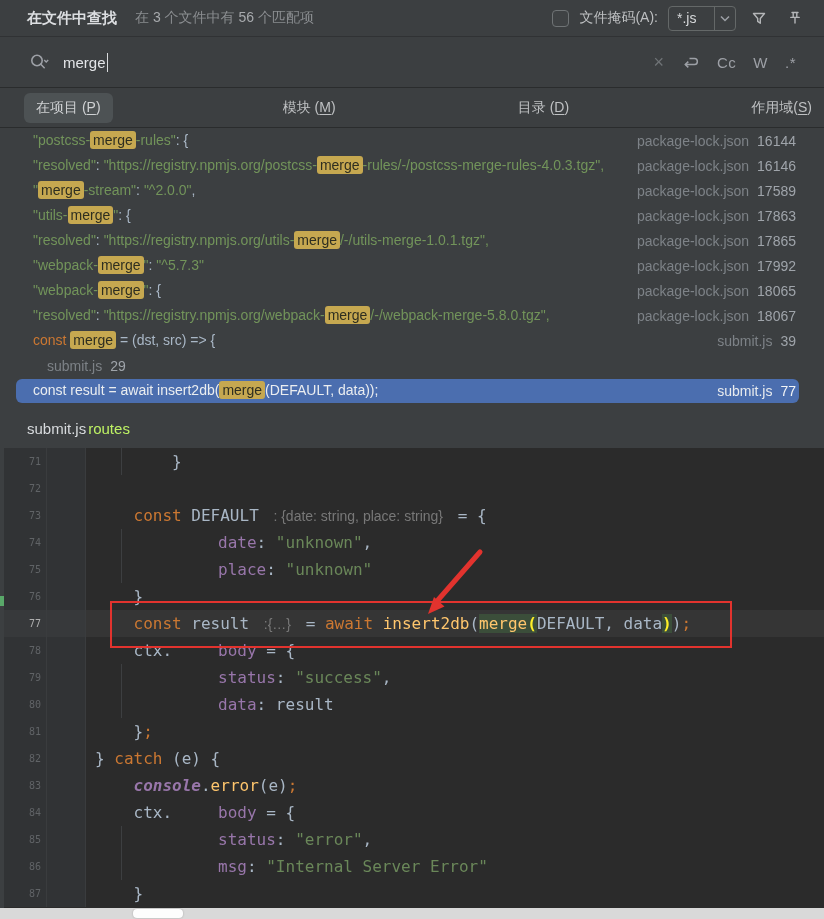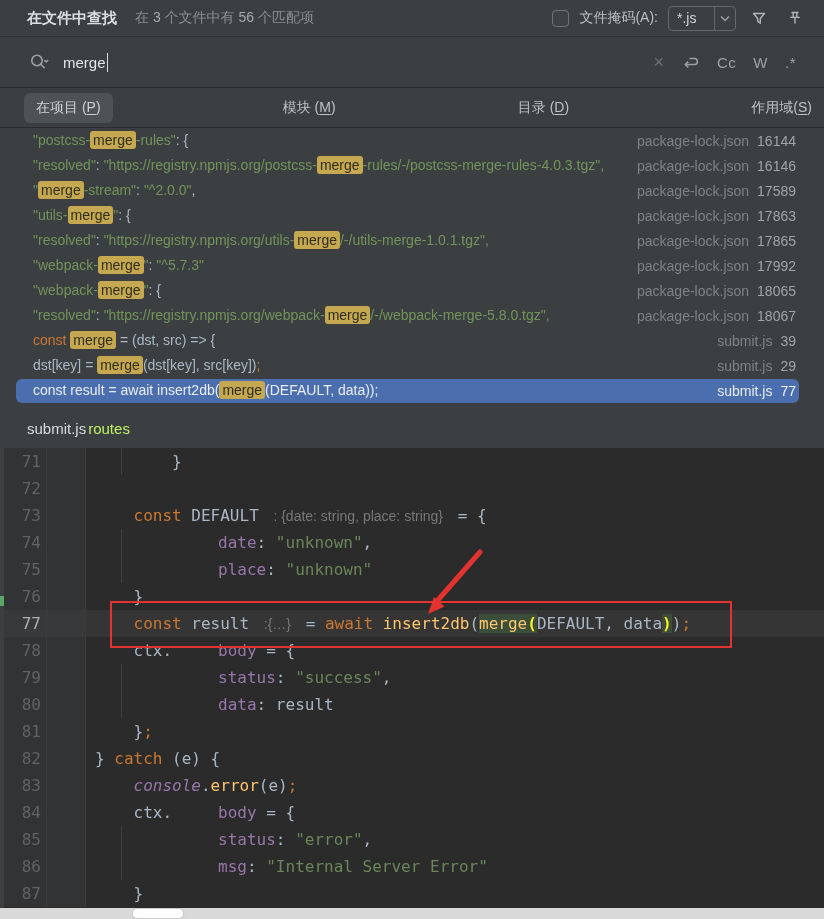--- a/index.html
+++ b/index.html
@@ -63,34 +63,34 @@
   .file-header{height:45px;flex:none;display:flex;align-items:center;
                padding:6px 0 0 27px;box-sizing:border-box;font-size:15px;}
   .fh-name{color:#D8DBDE;}
   .fh-scope{color:#bef264;margin-left:2px;}
 
   
   .editor{height:460px;flex:none;background:#2B2B2B;position:relative;overflow:hidden;
           font-family:"DejaVu Sans Mono",monospace;font-size:16px;}
   .cl{height:27px;display:flex;white-space:pre;line-height:27px;}
   .gut{flex:none;width:86px;box-sizing:border-box;text-align:right;padding-right:44px;
-       color:#606366;font-size:16px;border-right:1px solid #3A3C3E;
+       color:#606366;font-size:10px;border-right:1px solid #3A3C3E;
        background-color:#313335;background-image:linear-gradient(#3A3C3E,#3A3C3E);
        background-size:1px 100%;background-position:46px 0;background-repeat:no-repeat;}
   .code{flex:1 1 auto;min-width:0;padding-left:9px;overflow:hidden;}
   .cl.guide .code{background:linear-gradient(#3D3F41,#3D3F41) 35px 0/1px 100% no-repeat;}
   .cl.current .code{background-color:#353535;}
   .cl.current .gut{background-color:#37393B;color:#AEAEAE;}
   .t-s{color:#6A8759;}
   .t-p{color:#9876AA;margin-left:46px;}
   .t-f{color:#FFC66D;}
   .t-i{color:#787878;font-size:14px;font-family:"Liberation Sans",sans-serif;margin:0 5px;}
   .t-m{color:#FFEF28;font-weight:bold;background:#3B4E3A;}
   .t-of{color:#FFC66D;background:#3B4E3A;}
-  .t-gi{color:#9876AA;font-style:italic;font-weight:normal;}
+  .t-gi{color:#9876AA;font-style:italic;font-weight:bold;}
   .left-edge{position:absolute;left:0;top:0;bottom:0;width:4px;background:#3C3F41;z-index:1;}
   .green-tick{position:absolute;left:0;top:148px;width:4px;height:10px;background:#59A869;z-index:2;}
   .red-box{position:absolute;left:110px;top:153px;width:622px;height:47px;
            border:2.5px solid #E2332E;box-sizing:border-box;z-index:5;background:transparent;}
   .red-arrow{position:absolute;left:408px;top:94px;z-index:6;}
 
   
   .bottom{height:11px;flex:none;background:#D9D9D9;position:relative;}
   .pill{position:absolute;left:133px;top:1px;width:50px;height:9px;background:#FDFDFD;
         border-radius:4px;box-shadow:0 0 2px rgba(0,0,0,.25);}
@@ -194,21 +194,20 @@
       </div>
       <div class="rrow">
         <span class="txt"><span class="t-g">"resolved"</span><span class="t-d">: </span><span class="t-g">"https://registry.npmjs.org/webpack-</span><span class="t-hl">merge</span><span class="t-g">/-/webpack-merge-5.8.0.tgz",</span></span>
         <span class="file"><span>package-lock.json</span><span class="num">18067</span></span>
       </div>
       <div class="rrow">
         <span class="txt"><span class="t-k">const </span><span class="t-hl">merge</span><span class="t-d"> = (dst, src) =&gt; {</span></span>
         <span class="file"><span>submit.js</span><span class="num">39</span></span>
       </div>
       <div class="rrow">
-        <span class="txt"><span class="t-d">dst[key] = </span><span class="t-hl">merge</span><span class="t-d">(dst[key], src[key])</span><span class="t-k">;</span></span>
         <span class="file"><span>submit.js</span><span class="num">29</span></span>
       </div>
       <div class="rrow selected">
         <span class="txt"><span class="t-w">const result = await insert2db(</span><span class="t-hl">merge</span><span class="t-w">(DEFAULT, data));</span></span>
         <span class="file"><span>submit.js</span><span class="num">77</span></span>
       </div>
     </div>
 
   <div class="file-header">
     <span class="fh-name">submit.js</span>

